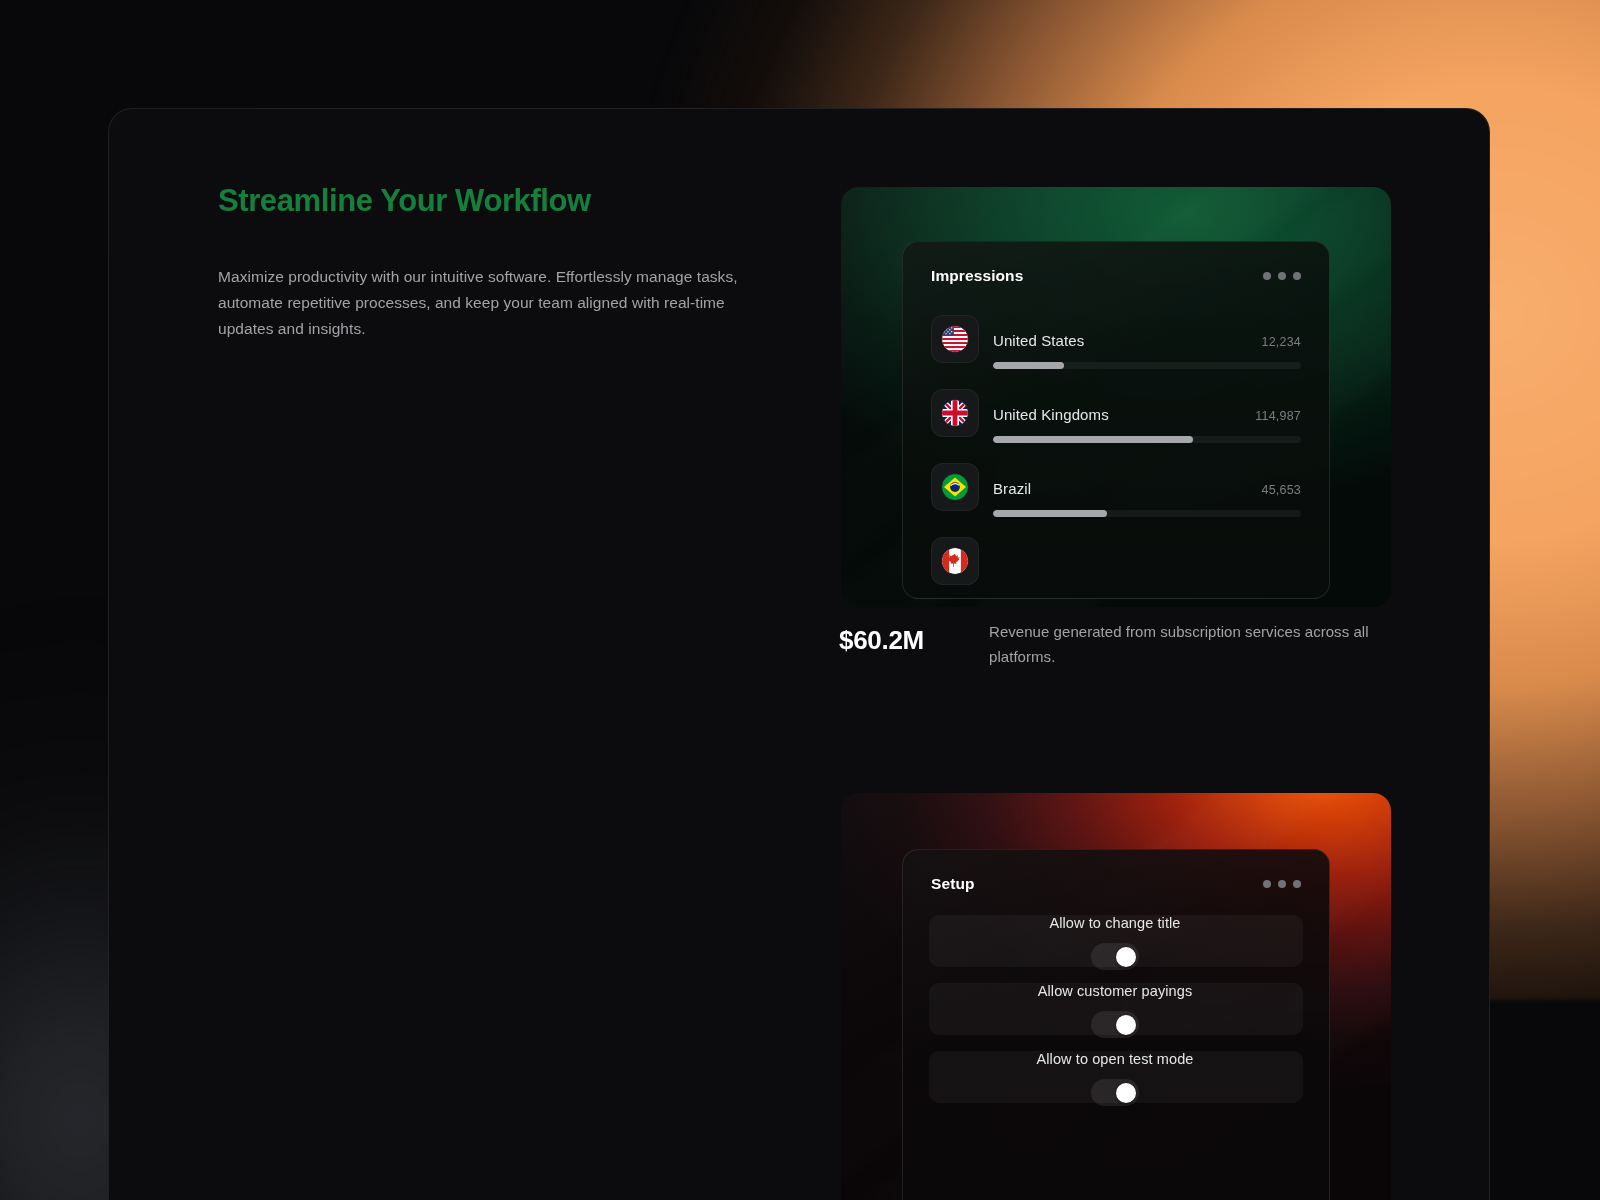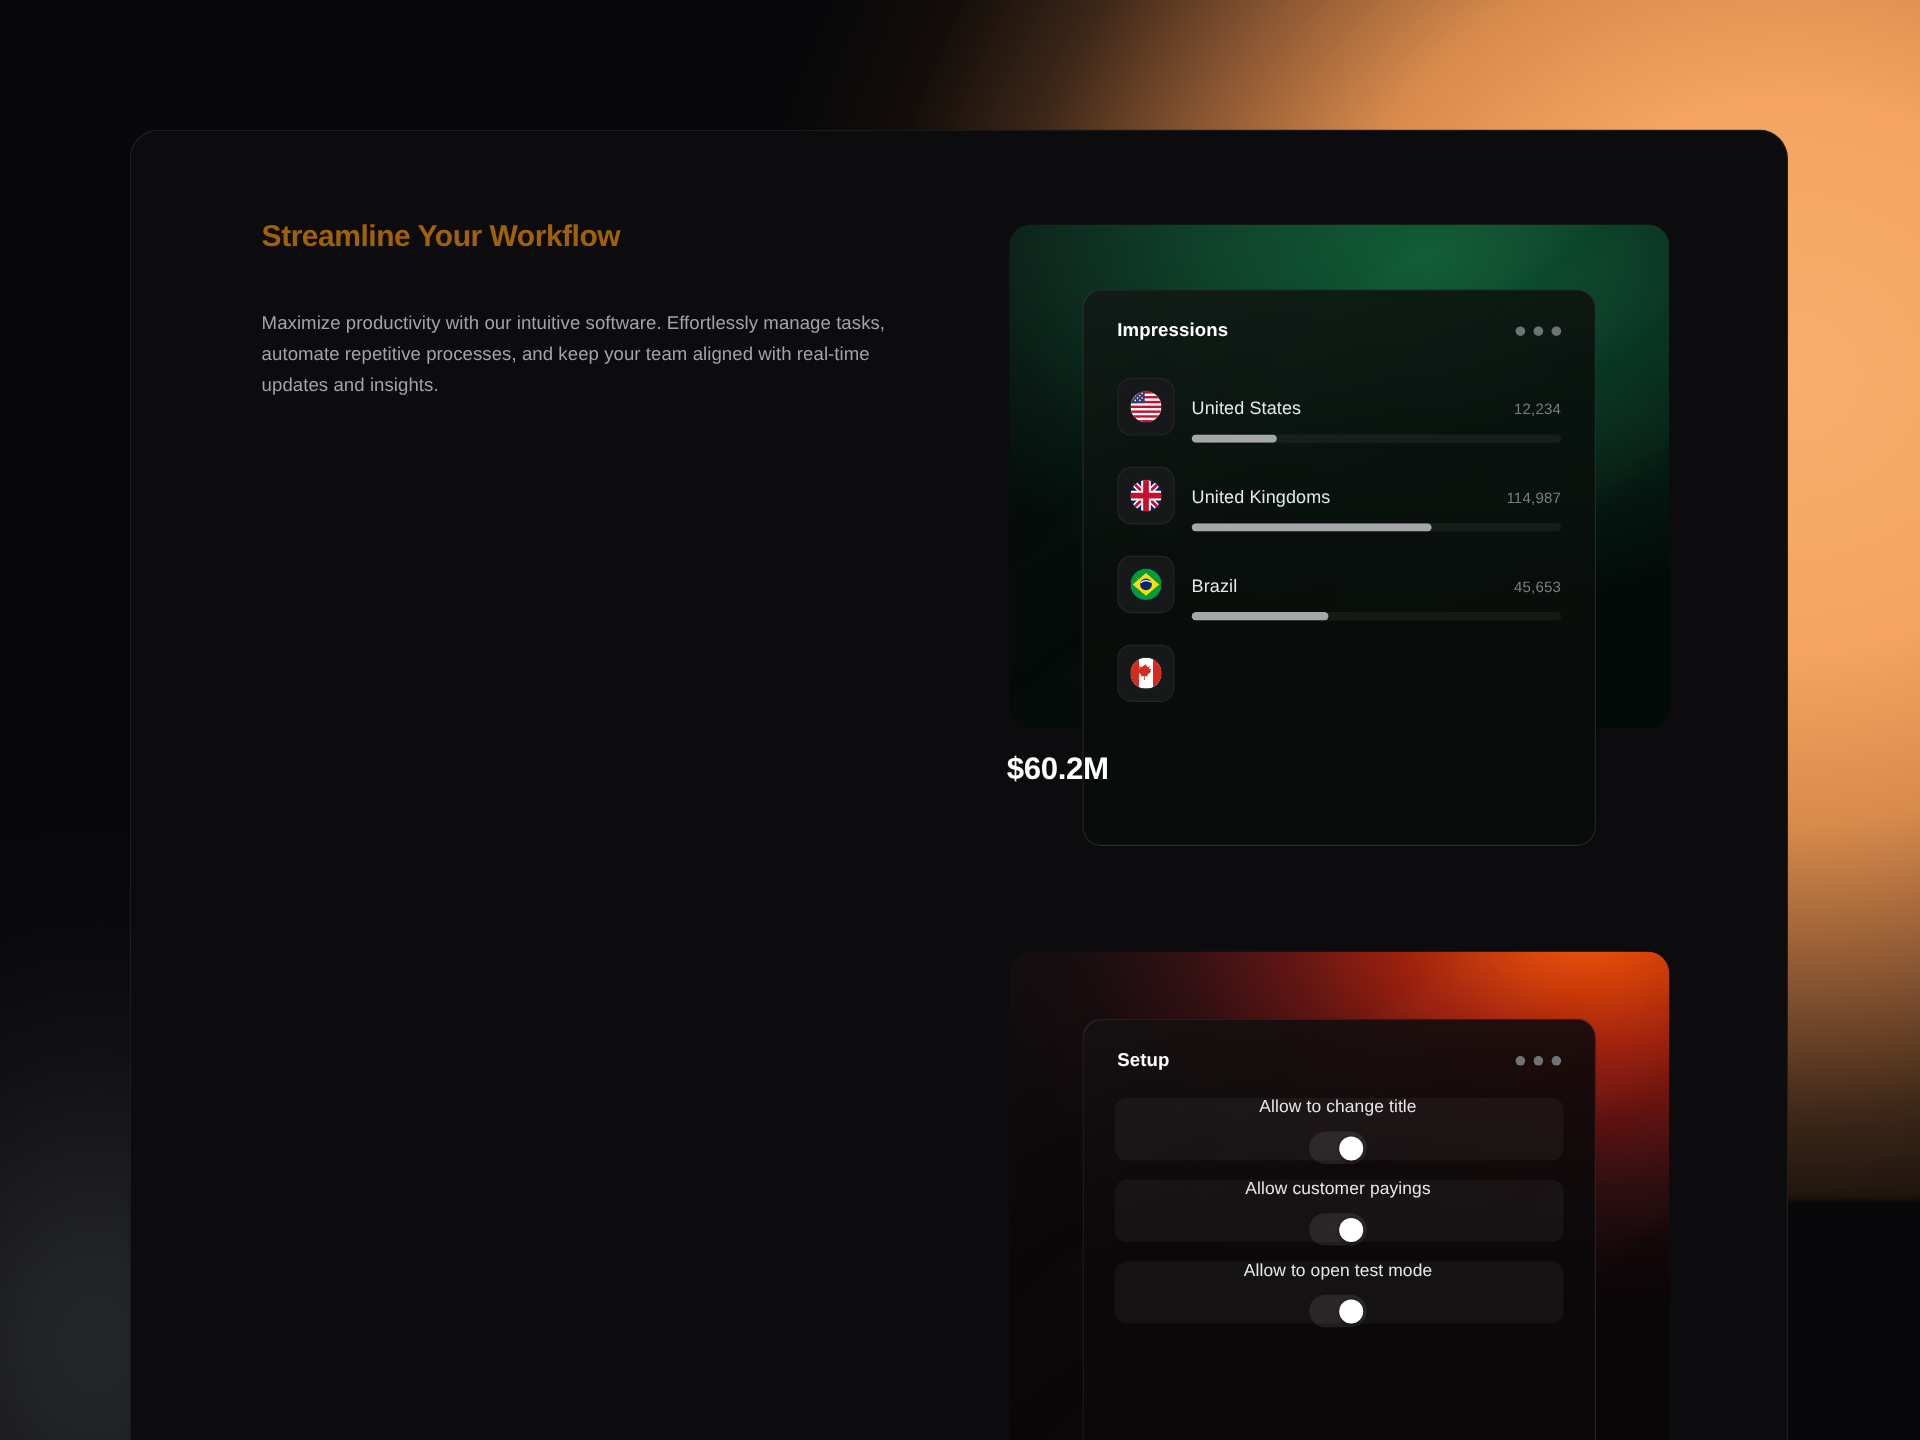--- a/index.html
+++ b/index.html
@@ -66,24 +66,24 @@
   }
 
   
   #copy {
     position: absolute;
     left: 109px;
     top: 74px;
     width: 560px;
   }
   #headline {
-    font-size: 25px;
+    font-size: 31px;
     line-height: 1.18;
     font-weight: 700;
-    color: #a16207;
+    color: #15803d;
     letter-spacing: -0.4px;
   }
   #subcopy {
     margin-top: 44px;
     font-size: 15.5px;
     line-height: 1.68;
     color: #a2a3a7;
     letter-spacing: 0.05px;
     max-width: 552px;
   }
@@ -114,21 +114,21 @@
   .inner-card {
     position: absolute;
     border-radius: 16px;
     border: 1px solid rgba(255,255,255,0.10);
     overflow: hidden;
   }
   #impressions-card {
     left: 793px;
     top: 132px;
     width: 428px;
-    height: 464px;
+    height: 358px;
     background:
       linear-gradient(158deg, rgba(255,255,255,0.030) 0%, rgba(255,255,255,0) 40%),
       linear-gradient(180deg, rgba(10,18,14,0.92) 0%, rgba(8,12,10,0.95) 100%);
   }
 
   .card-head {
     display: flex;
     align-items: center;
     justify-content: space-between;
     padding: 25px 28px 0 28px;
@@ -439,20 +439,21 @@
                   <path d="M12 5.2 l1.0 2.3 1.9-1.0 -0.6 2.3 2.1-0.2 -1.3 1.5 1.0 0.6 -3.2 2.6 0.5 1.3 -2.4-0.4 0.1 3.0 -0.8 0 0.1-3.0 -2.4 0.4 0.5-1.3 -3.2-2.6 1.0-0.6 -1.3-1.5 2.1 0.2 -0.6-2.3 1.9 1.0 Z" fill="#d52b1e"></path>
                 </g>
               </svg></span>
           </div>
         </div>
       </div>
   </div>
 
   <div id="revenue">
     <div id="revenue-amount">$60.2M</div>
+    <div id="revenue-desc">Revenue generated from subscription services across all platforms.</div>
   </div>
 
   <div id="setup-glow">
     <div class="streak" style="top:70px;"></div>
     <div class="streak" style="top:200px;"></div>
     <div class="streak" style="top:330px;"></div>
   </div>
 
   <div id="setup-card" class="inner-card">
     <div class="card-head">

